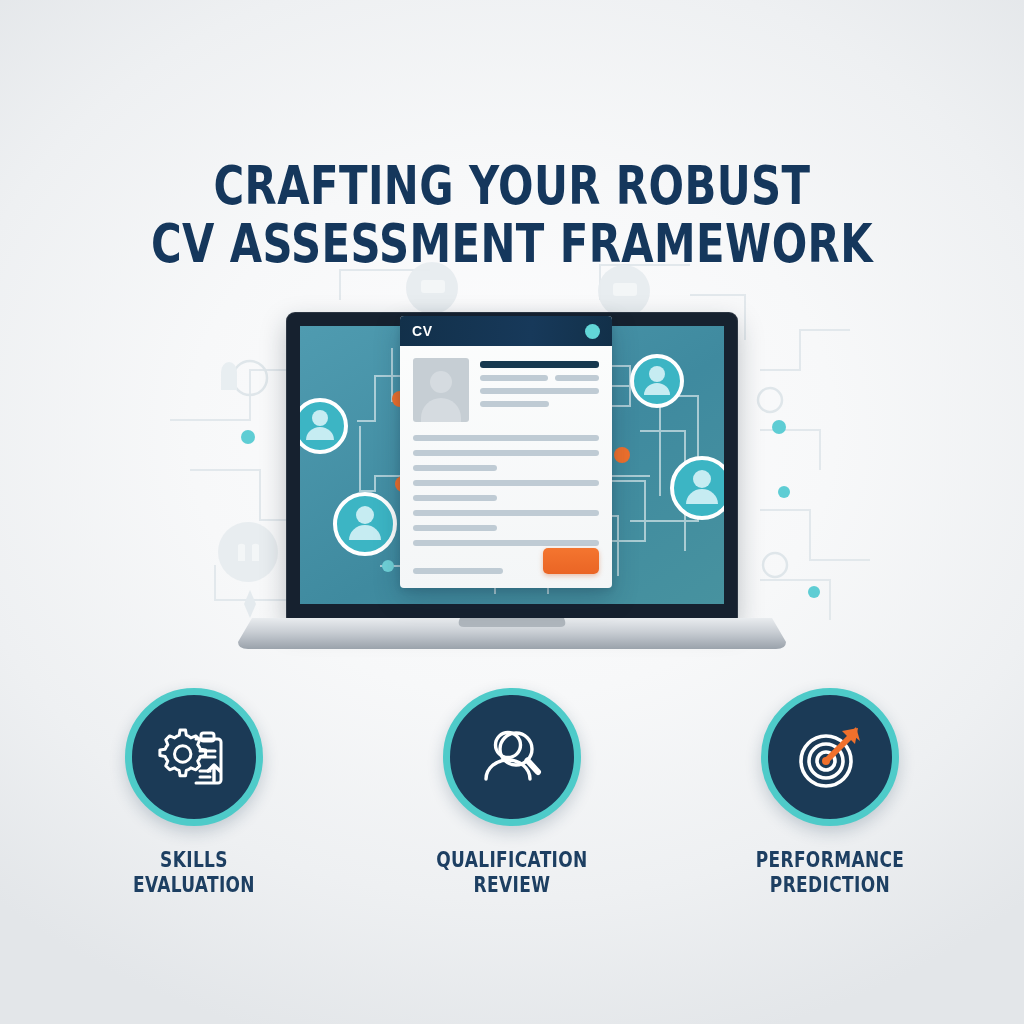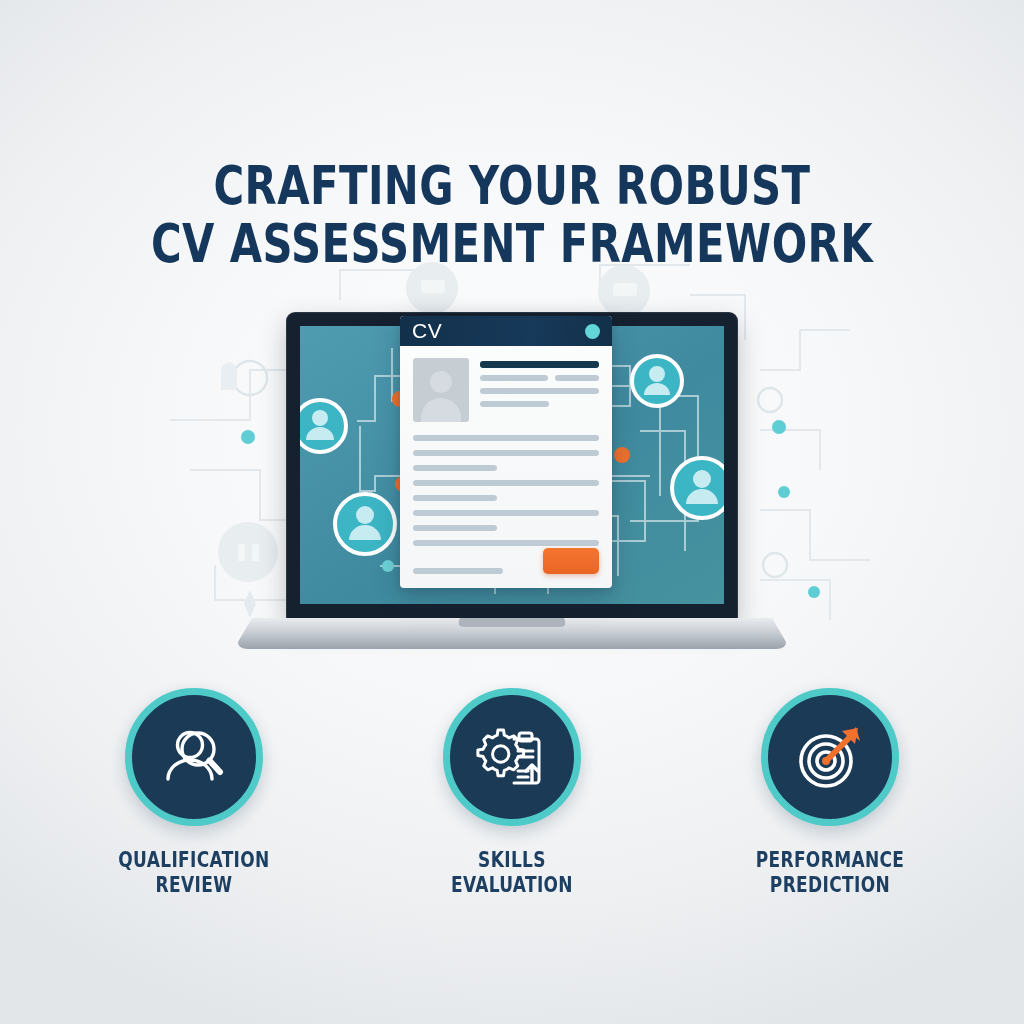--- a/index.html
+++ b/index.html
@@ -55,21 +55,21 @@
     z-index:30;
     background:linear-gradient(180deg,#fcfdfd 0%,#f4f6f7 100%);
     border-radius:4px;
     box-shadow:0 10px 26px rgba(20,40,60,.26), 0 2px 6px rgba(20,40,60,.14);
   }
   .cv-head{
     height:30px; background:linear-gradient(95deg,#12304a 0%,#17395a 62%,#123049 100%);
     border-radius:4px 4px 0 0; display:flex; align-items:center;
     justify-content:space-between; padding:0 12px;
   }
-  .cv-title{ color:#fff; font-weight:400; font-size:21px; letter-spacing:.6px; }
+  .cv-title{ color:#fff; font-weight:700; font-size:14px; letter-spacing:.6px; }
   .cv-dot{ width:15px; height:15px; border-radius:50%; background:#62d6d8; }
   .cv-body{ padding:12px 13px 0 13px; }
   .cv-top{ display:flex; gap:11px; }
   .avatar-box{
     width:56px; height:64px; background:#c6ced4; border-radius:3px;
     position:relative; flex:0 0 auto;
   }
   .avatar-box .head{
     position:absolute; left:50%; top:13px; transform:translateX(-50%);
     width:22px; height:22px; border-radius:50%; background:#d5dbe0;
@@ -290,56 +290,56 @@
     <div class="bar w45" style="width:90px"></div>
     <div class="cta"></div>
   </div>
 </div>
 
 <div class="features">
 
   <div class="feature">
     <div class="circle">
       <svg width="80" height="80" viewBox="0 0 80 80">
-        <g stroke="#ffffff" stroke-width="3.4" fill="none" stroke-linecap="round" stroke-linejoin="round">
-          <circle cx="36" cy="28" r="12.5"></circle>
-          <path d="M14 62 a22 19 0 0 1 44 0"></path>
-          <circle cx="44" cy="32" r="16"></circle>
-          <path d="M55.5 43.5 L66 55" stroke-width="6"></path>
-        </g>
-      </svg>
-    </div>
-    <div class="feat-label">
-      <div>QUALIFICATION</div>
-      <div>REVIEW</div>
-    </div>
-  </div>
-
-  <div class="feature">
-    <div class="circle">
-      <svg width="80" height="80" viewBox="0 0 80 80">
         <g stroke="#ffffff" stroke-width="3" fill="none" stroke-linecap="round" stroke-linejoin="round">
           <path d="M26 13 l5.5 0 .8 5.2 a13 13 0 0 1 4.6 2.7 l4.9-2 3.9 3.9 -2 4.9 a13 13 0 0 1 2.7 4.6 l5.2 .8 0 5.5 -5.2 .8 a13 13 0 0 1 -2.7 4.6 l2 4.9 -3.9 3.9 -4.9-2 a13 13 0 0 1 -4.6 2.7 l-.8 5.2 -5.5 0 -.8-5.2 a13 13 0 0 1 -4.6-2.7 l-4.9 2 -3.9-3.9 2-4.9 a13 13 0 0 1 -2.7-4.6 l-5.2-.8 0-5.5 5.2-.8 a13 13 0 0 1 2.7-4.6 l-2-4.9 3.9-3.9 4.9 2 a13 13 0 0 1 4.6-2.7 z"></path>
           <circle cx="28.7" cy="37" r="8.2"></circle>
           <path d="M42 22 h22 a3 3 0 0 1 3 3 v38 a3 3 0 0 1 -3 3 h-22"></path>
           <rect x="47" y="16" width="13" height="8" rx="2.5"></rect>
           <path d="M46 34 h15 M46 40 h15 M46 54 h10 M46 60 h10"></path>
           <path d="M60 64 v-16 M60 48 l-6 6 M60 48 l6 6" stroke-width="3.4"></path>
         </g>
       </svg>
     </div>
     <div class="feat-label">
       <div>SKILLS EVALUATION</div>
       <div></div>
     </div>
   </div>
 
   <div class="feature">
     <div class="circle">
       <svg width="80" height="80" viewBox="0 0 80 80">
+        <g stroke="#ffffff" stroke-width="3.4" fill="none" stroke-linecap="round" stroke-linejoin="round">
+          <circle cx="36" cy="28" r="12.5"></circle>
+          <path d="M14 62 a22 19 0 0 1 44 0"></path>
+          <circle cx="44" cy="32" r="16"></circle>
+          <path d="M55.5 43.5 L66 55" stroke-width="6"></path>
+        </g>
+      </svg>
+    </div>
+    <div class="feat-label">
+      <div>QUALIFICATION</div>
+      <div>REVIEW</div>
+    </div>
+  </div>
+
+  <div class="feature">
+    <div class="circle">
+      <svg width="80" height="80" viewBox="0 0 80 80">
         <g stroke="#ffffff" stroke-width="3.6" fill="none">
           <circle cx="36" cy="44" r="25"></circle>
           <circle cx="36" cy="44" r="17"></circle>
           <circle cx="36" cy="44" r="9"></circle>
         </g>
         <circle cx="36" cy="44" r="4" fill="#f0702c"></circle>
         <path d="M36 44 L62 18" stroke="#f0702c" stroke-width="6" stroke-linecap="round"></path>
         <path d="M52 14 L68 11 L65 27 L58 20 Z" fill="#f0702c"></path>
         <path d="M66 10 L70 24 L60 16 Z" fill="#f0702c"></path>
       </svg>

